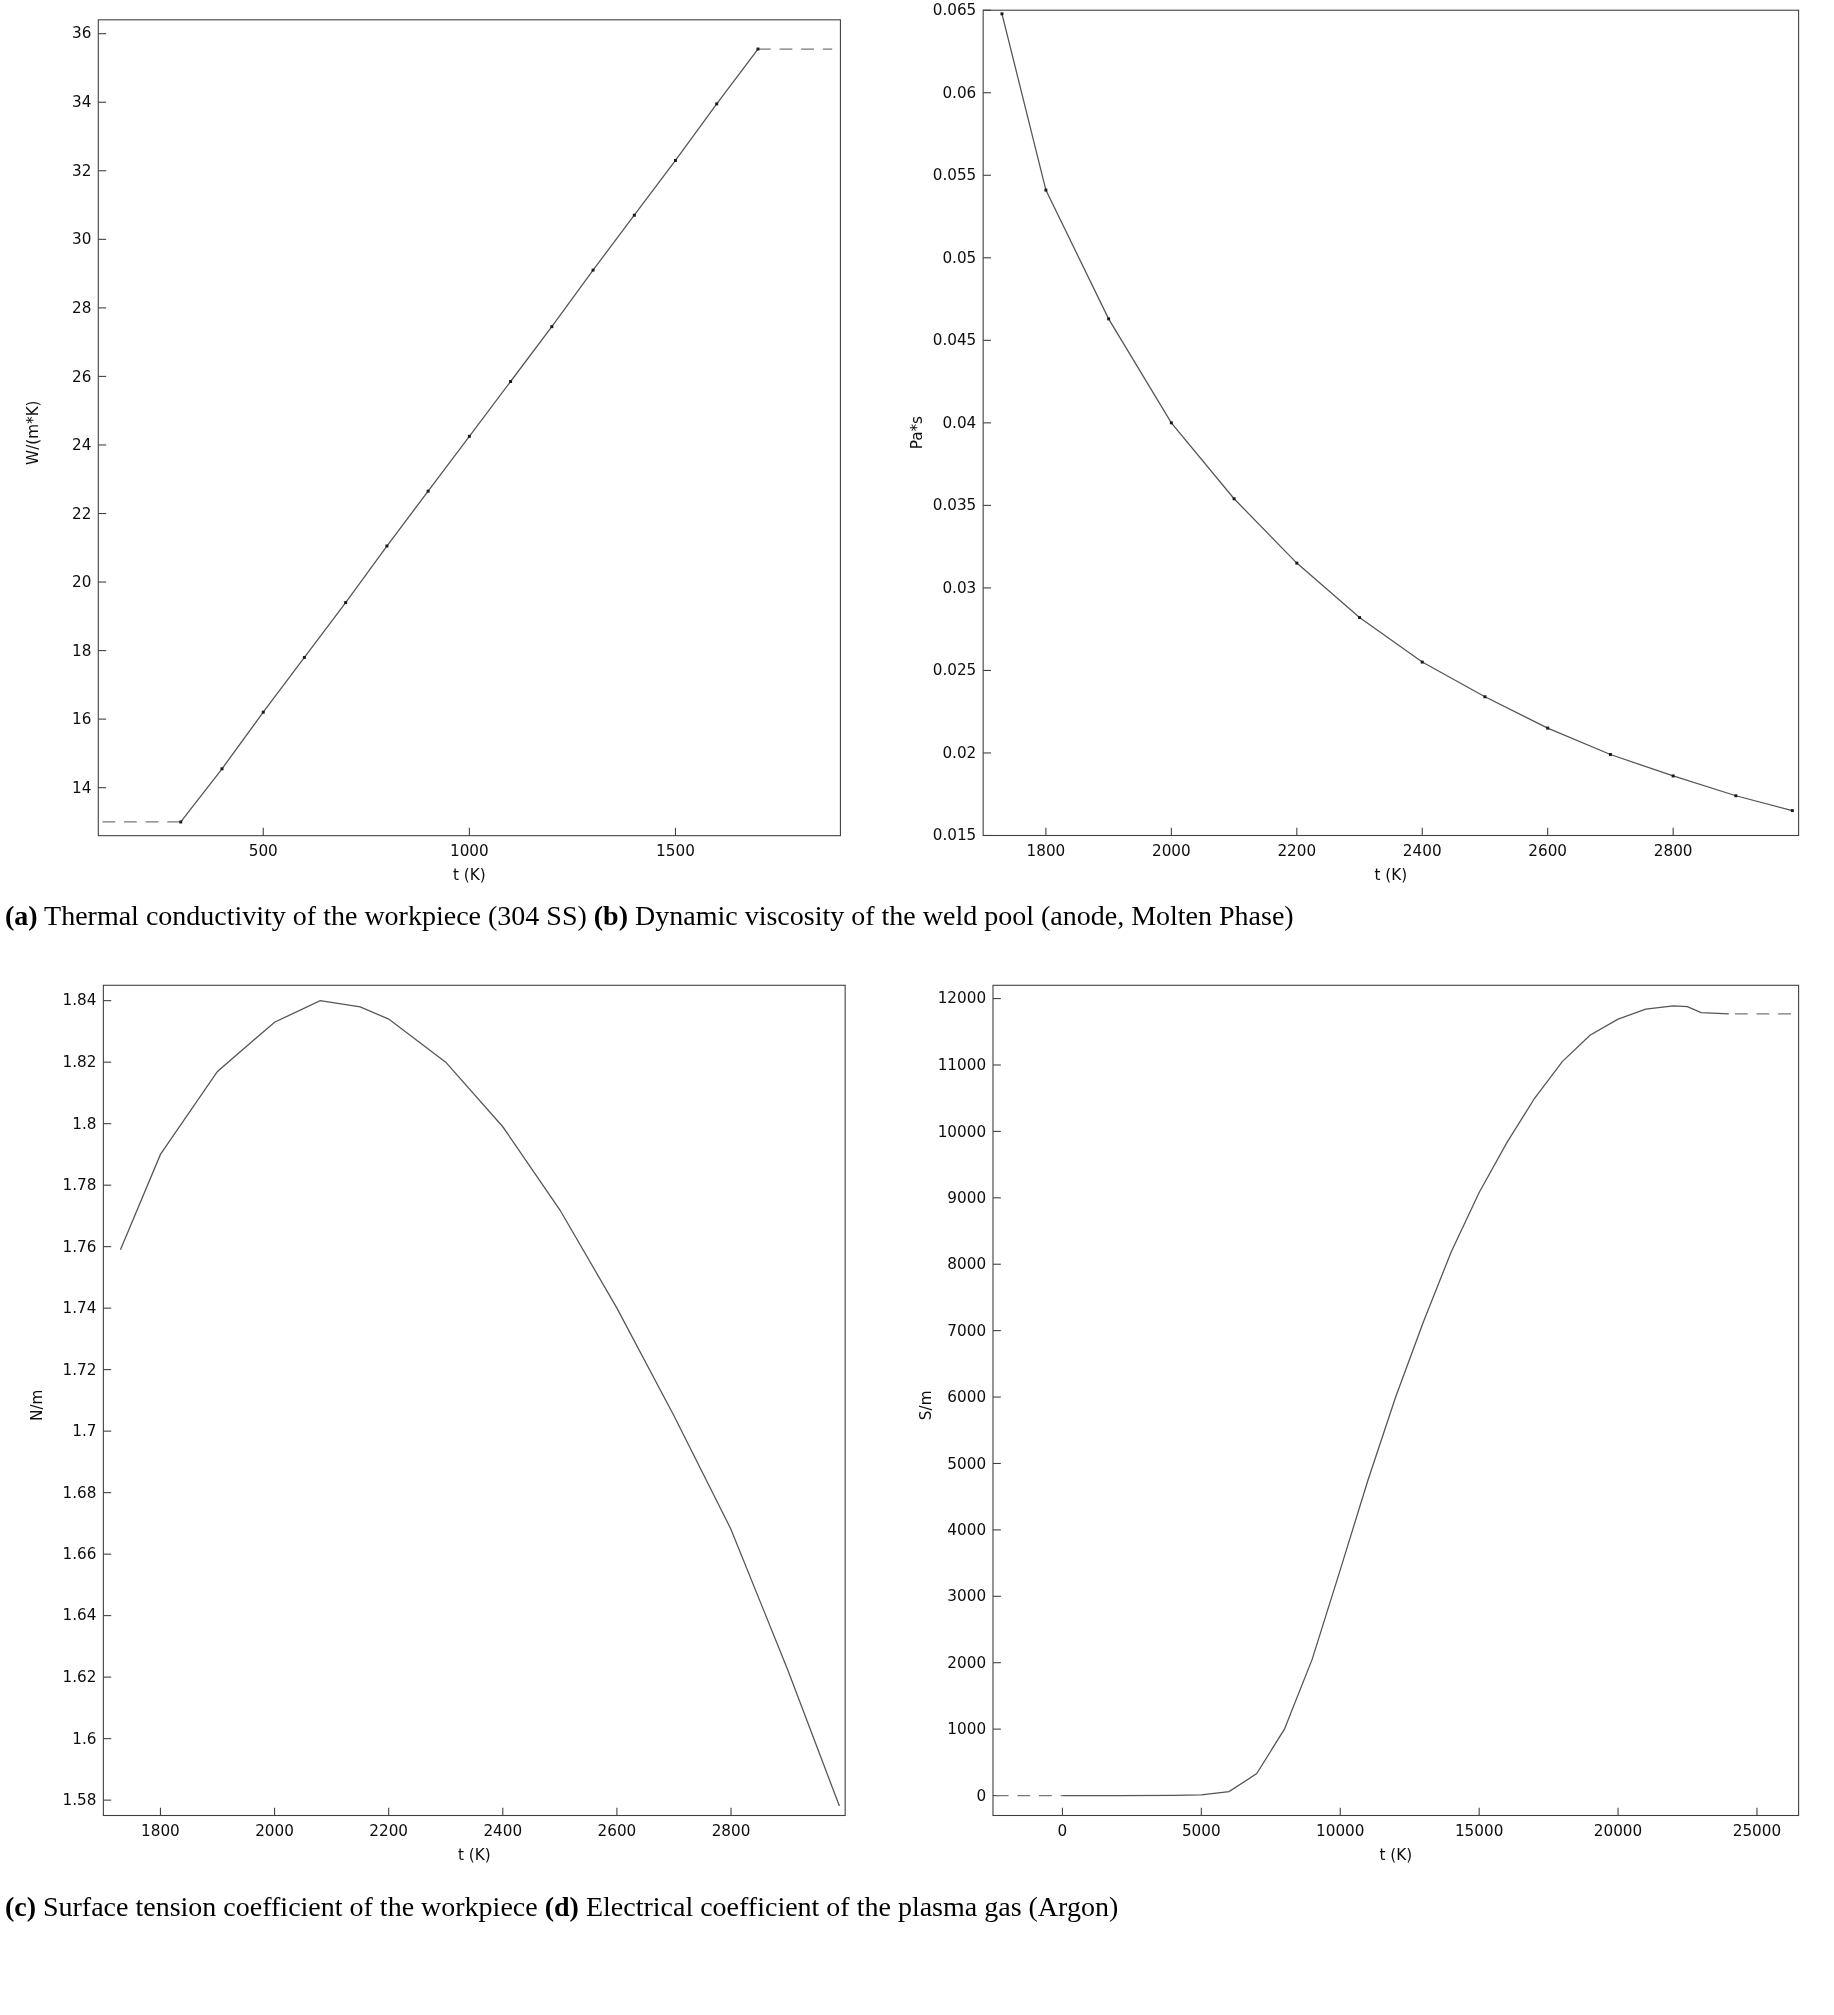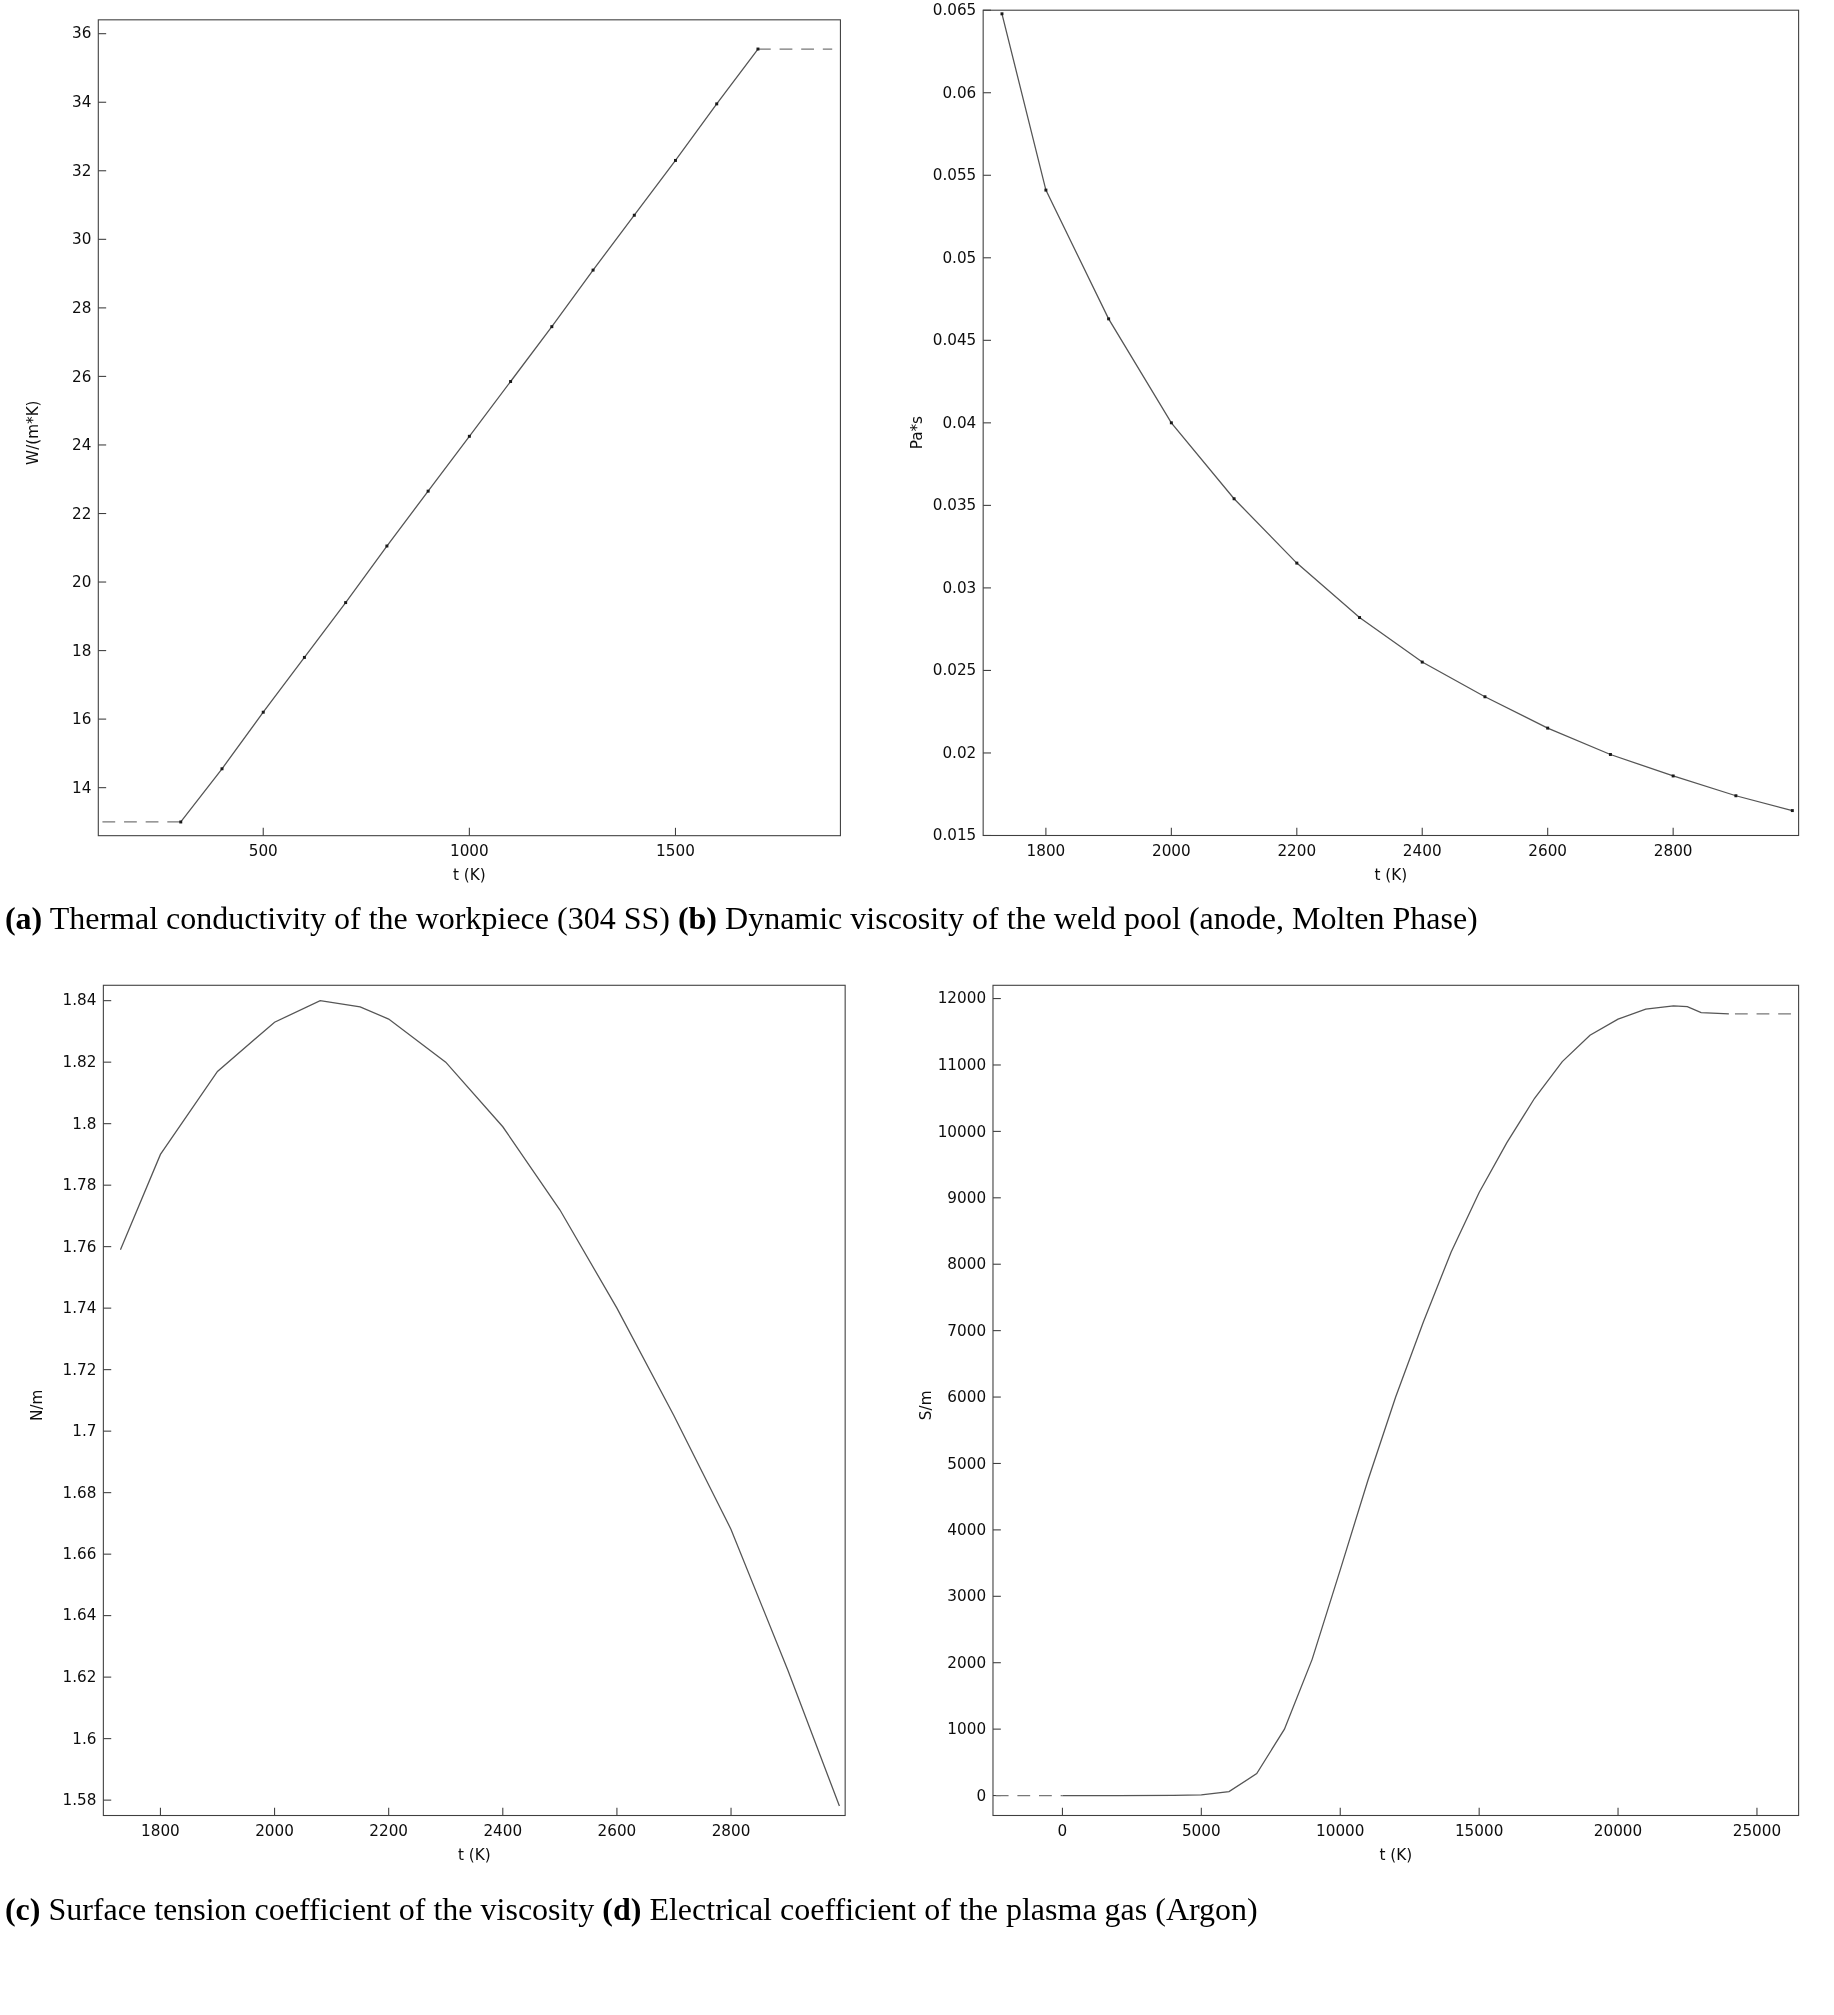--- a/index.html
+++ b/index.html
@@ -35,21 +35,21 @@
     position: absolute;
     left: 0;
     top: 0;
   }
   .plot-svg {
     display: block;
   }
   .caption {
     position: absolute;
     font-family: "Liberation Serif", serif;
-    font-size: 32px;
+    font-size: 28px;
     line-height: 1.2;
     color: #000000;
     white-space: nowrap;
   }
   .cap-label {
     font-weight: bold;
   }
   
   #panel-a { left: 0px;    top: 0px;   width: 865px; height: 885px; }
   #panel-b { left: 880px; top: 0px;   width: 953px; height: 885px; }
@@ -362,20 +362,20 @@
 
     <div class="caption" id="caption-ab">
       <span class="cap-label">(a)</span>
       <span>Thermal conductivity of the workpiece (304 SS)</span>
       <span class="cap-label">(b)</span>
       <span>Dynamic viscosity of the weld pool (anode, Molten Phase)</span>
     </div>
 
     <div class="caption" id="caption-cd">
       <span class="cap-label">(c)</span>
-      <span>Surface tension coefficient of the viscosity</span>
+      <span>Surface tension coefficient of the workpiece</span>
       <span class="cap-label">(d)</span>
       <span>Electrical coefficient of the plasma gas (Argon)</span>
     </div>
 
   </div>
 </div>
 
 
 </body></html>

